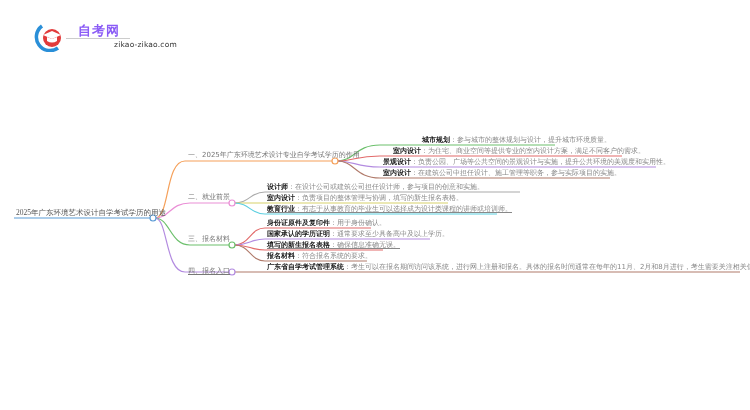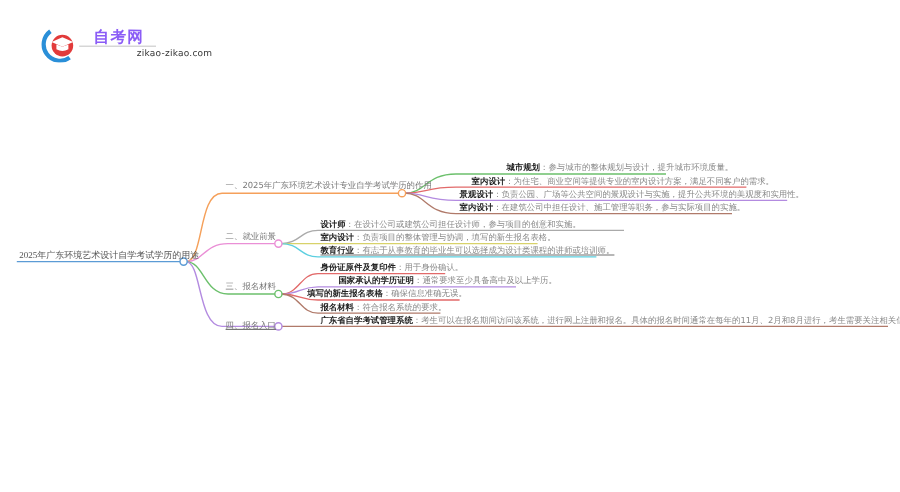--- a/index.html
+++ b/index.html
@@ -73,17 +73,17 @@
 <div class="node leaf" style="left:393px; top:136px;margin-left:29px;"><b>城市规划</b><span>：参与城市的整体规划与设计，提升城市环境质量。</span></div>
 <div class="node leaf" style="left:393px; top:147px;"><b>室内设计</b><span>：为住宅、商业空间等提供专业的室内设计方案，满足不同客户的需求。</span></div>
 <div class="node leaf" style="left:383px; top:158px;"><b>景观设计</b><span>：负责公园、广场等公共空间的景观设计与实施，提升公共环境的美观度和实用性。</span></div>
 <div class="node leaf" style="left:383px; top:169px;"><b>室内设计</b><span>：在建筑公司中担任设计、施工管理等职务，参与实际项目的实施。</span></div>
 
 <div class="node leaf" style="left:267px; top:183px;"><b>设计师</b><span>：在设计公司或建筑公司担任设计师，参与项目的创意和实施。</span></div>
 <div class="node leaf" style="left:267px; top:194px;"><b>室内设计</b><span>：负责项目的整体管理与协调，填写的新生报名表格。</span></div>
 <div class="node leaf" style="left:267px; top:205px;text-decoration:underline;"><b>教育行业</b><span>：有志于从事教育的毕业生可以选择成为设计类课程的讲师或培训师。</span></div>
 
 <div class="node leaf" style="left:267px; top:219px;"><b>身份证原件及复印件</b><span>：用于身份确认。</span></div>
-<div class="node leaf" style="left:282px; top:230px;"><b>国家承认的学历证明</b><span>：通常要求至少具备高中及以上学历。</span></div>
-<div class="node leaf" style="left:256px; top:241px;"><b>填写的新生报名表格</b><span>：确保信息准确无误。</span></div>
+<div class="node leaf" style="left:267px; top:230px;"><b>国家承认的学历证明</b><span>：通常要求至少具备高中及以上学历。</span></div>
+<div class="node leaf" style="left:267px; top:241px;text-decoration:underline;"><b>填写的新生报名表格</b><span>：确保信息准确无误。</span></div>
 <div class="node leaf" style="left:267px; top:252px;"><b>报名材料</b><span>：符合报名系统的要求。</span></div>
 
 <div class="node leaf" style="left:267px; top:263px;"><b>广东省自学考试管理系统</b><span>：考生可以在报名期间访问该系统，进行网上注册和报名。具体的报名时间通常在每年的11月、2月和8月进行，考生需要关注相关信息。</span></div>
 
 </body></html>

